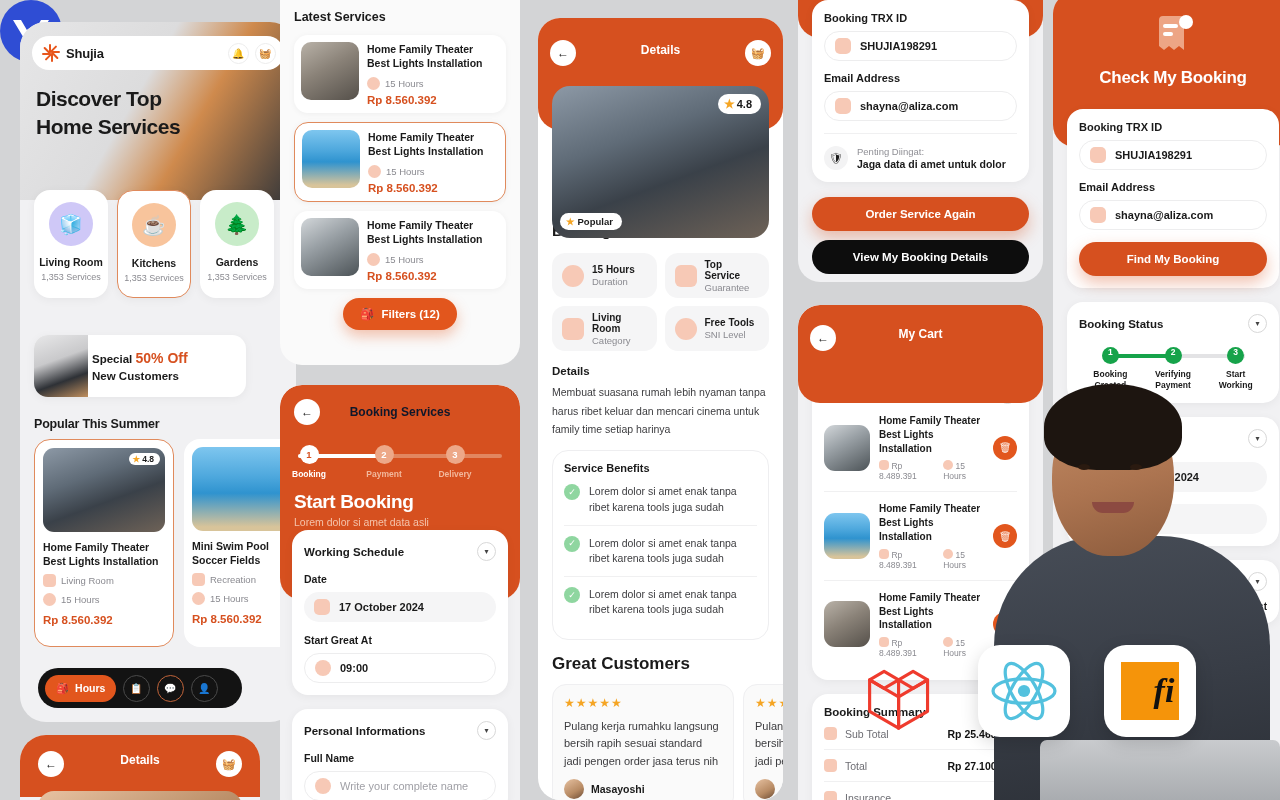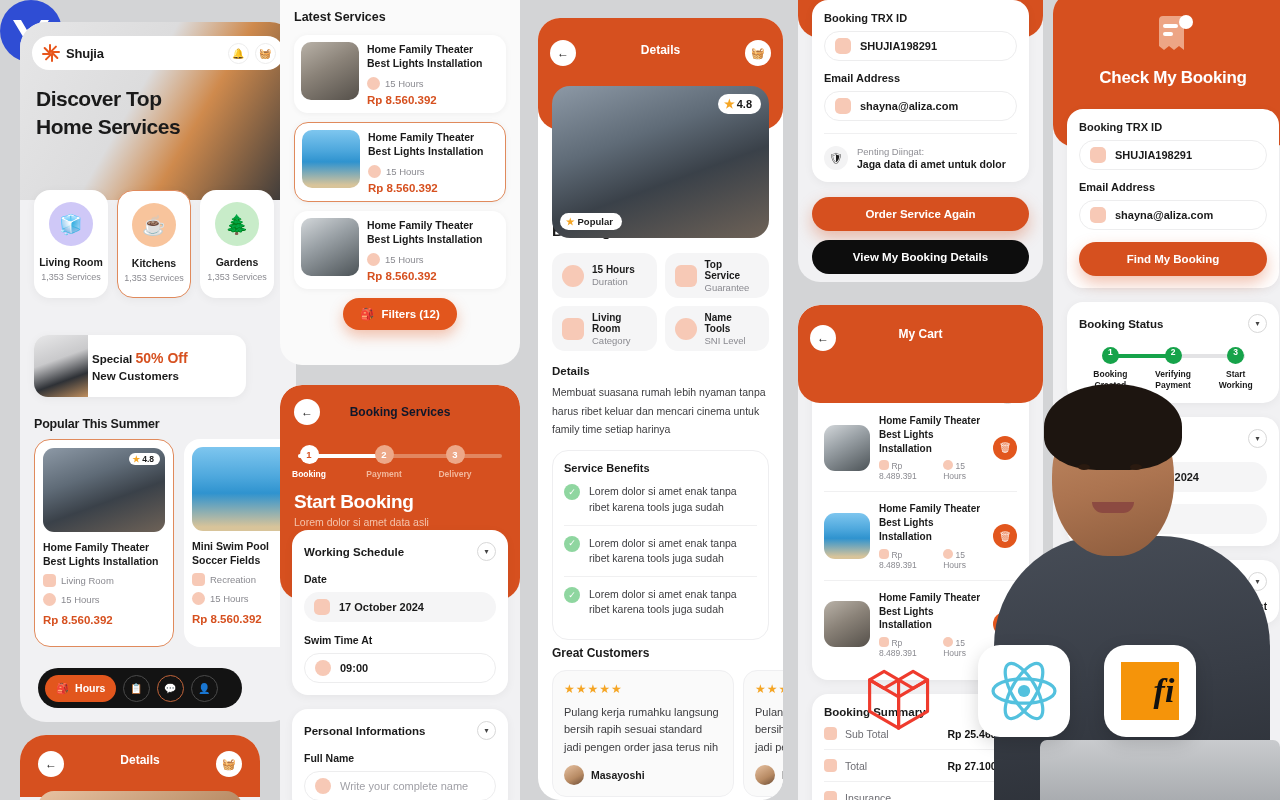--- a/index.html
+++ b/index.html
@@ -418,21 +418,21 @@
   <div class="card" style="margin:-70px 12px 0;">
     <div class="card-h">
       <div class="t">Working Schedule</div>
       <div class="circ chev">▾</div>
     </div>
     <div class="fl">Date</div>
     <div class="inp">
       <span class="ph-ic"></span>
       <span>17 October 2024</span>
     </div>
-    <div class="fl">Swim Time At</div>
+    <div class="fl">Start Great At</div>
     <div class="inp outline">
       <span class="ph-ic c"></span>
       <span>09:00</span>
     </div>
   </div>
 
   <div class="card" style="margin:14px 12px 0;">
     <div class="card-h">
       <div class="t">Personal Informations</div>
       <div class="circ chev">▾</div>
@@ -486,21 +486,21 @@
       <div class="fact">
         <div class="ic" style="border-radius:6px"></div>
         <div>
             <div class="v">Living Room</div>
              <div class="k">Category</div>
           </div>
       </div>
       <div class="fact">
         <div class="ic"></div>
         <div>
-            <div class="v">Name Tools</div>
+            <div class="v">Free Tools</div>
              <div class="k">SNI Level</div>
           </div>
       </div>
     </div>
 
     <div style="font-size:11.5px;font-weight:bold;margin-top:14px;">Details</div>
     <div style="font-size:10.5px;line-height:1.75;color:#3c3c3f;margin-top:6px;">Membuat suasana rumah lebih nyaman tanpa harus ribet keluar dan mencari cinema untuk family time setiap harinya</div>
 
     <div class="ben">
       <div style="font-size:11px;font-weight:bold;">Service Benefits</div>
@@ -511,21 +511,21 @@
       <div class="ben-row">
         <span class="circ tick">✓</span>
         <span>Lorem dolor si amet enak tanpa ribet karena tools juga sudah</span>
       </div>
       <div class="ben-row">
         <span class="circ tick">✓</span>
         <span>Lorem dolor si amet enak tanpa ribet karena tools juga sudah</span>
       </div>
     </div>
 
-    <div style="font-size:12px;font-weight:bold;margin-top:6px;">Great Customers</div>
+    <div style="font-size:17px;font-weight:bold;margin-top:14px;">Great Customers</div>
 
     <div class="revs">
       <div class="rev">
         <div class="stars">★★★★★</div>
         <p>Pulang kerja rumahku langsung bersih rapih sesuai standard jadi pengen order jasa terus nih</p>
         <div class="who">
           <div class="av ph ph-av"></div>
           <span style="font-size:10.5px;font-weight:bold;">Masayoshi</span>
         </div>
       </div>

